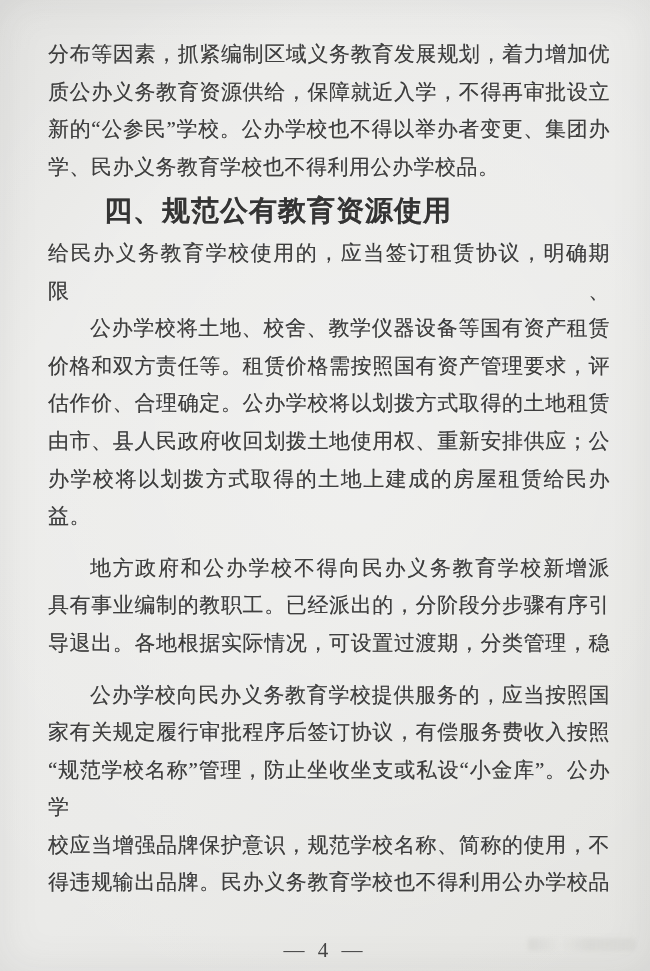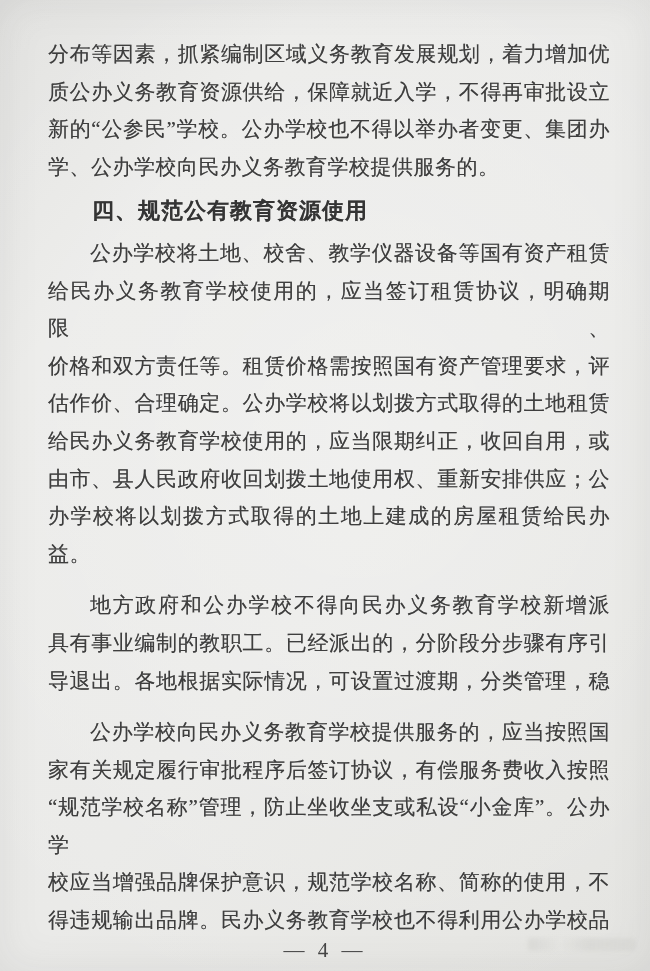--- a/index.html
+++ b/index.html
@@ -36,21 +36,21 @@
     text-align: justify;
     text-align-last: justify;
     letter-spacing: 0.5px;
   }
   .line.indent { text-indent: 2em; }
   .line.flush-left { text-align-last: left; }
   .heading {
     font-family: "Liberation Sans", "DejaVu Sans", sans-serif;
     font-weight: 700;
     color: #343434;
-    font-size: 22px;
+    font-size: 28px;
     line-height: 37.6px;
     text-indent: 2em;
     margin: 6px 0 5px 0;
     letter-spacing: 1px;
     text-shadow: 0 0 0.6px rgba(52,52,52,0.6);
   }
   .footer {
     position: absolute;
     bottom: 8px;
     left: 0;
@@ -78,29 +78,28 @@
 </style>
 </head>
 <body>
 
 <div class="page">
   <main class="content">
       <div class="para">
         <div class="line">分布等因素，抓紧编制区域义务教育发展规划，着力增加优</div>
         <div class="line">质公办义务教育资源供给，保障就近入学，不得再审批设立</div>
         <div class="line">新的“公参民”学校。公办学校也不得以举办者变更、集团办</div>
-        <div class="line flush-left">学、公办学校向民办义务教育学校提供服务的。</div>
+        <div class="line flush-left">学、民办义务教育学校也不得利用公办学校品。</div>
       </div>
       <div class="heading">四、规范公有教育资源使用</div>
       <div class="para">
+        <div class="line">给民办义务教育学校使用的，应当签订租赁协议，明确期限、</div>
         <div class="line indent">公办学校将土地、校舍、教学仪器设备等国有资产租赁</div>
-        <div class="line">给民办义务教育学校使用的，应当签订租赁协议，明确期限、</div>
         <div class="line">价格和双方责任等。租赁价格需按照国有资产管理要求，评</div>
         <div class="line">估作价、合理确定。公办学校将以划拨方式取得的土地租赁</div>
-        <div class="line">给民办义务教育学校使用的，应当限期纠正，收回自用，或</div>
         <div class="line">由市、县人民政府收回划拨土地使用权、重新安排供应；公</div>
         <div class="line">办学校将以划拨方式取得的土地上建成的房屋租赁给民办</div>
         <div class="line flush-left">益。</div>
       </div>
       <div class="para">
         <div class="line indent">地方政府和公办学校不得向民办义务教育学校新增派</div>
         <div class="line">具有事业编制的教职工。已经派出的，分阶段分步骤有序引</div>
         <div class="line">导退出。各地根据实际情况，可设置过渡期，分类管理，稳</div>
       </div>
       <div class="para">

